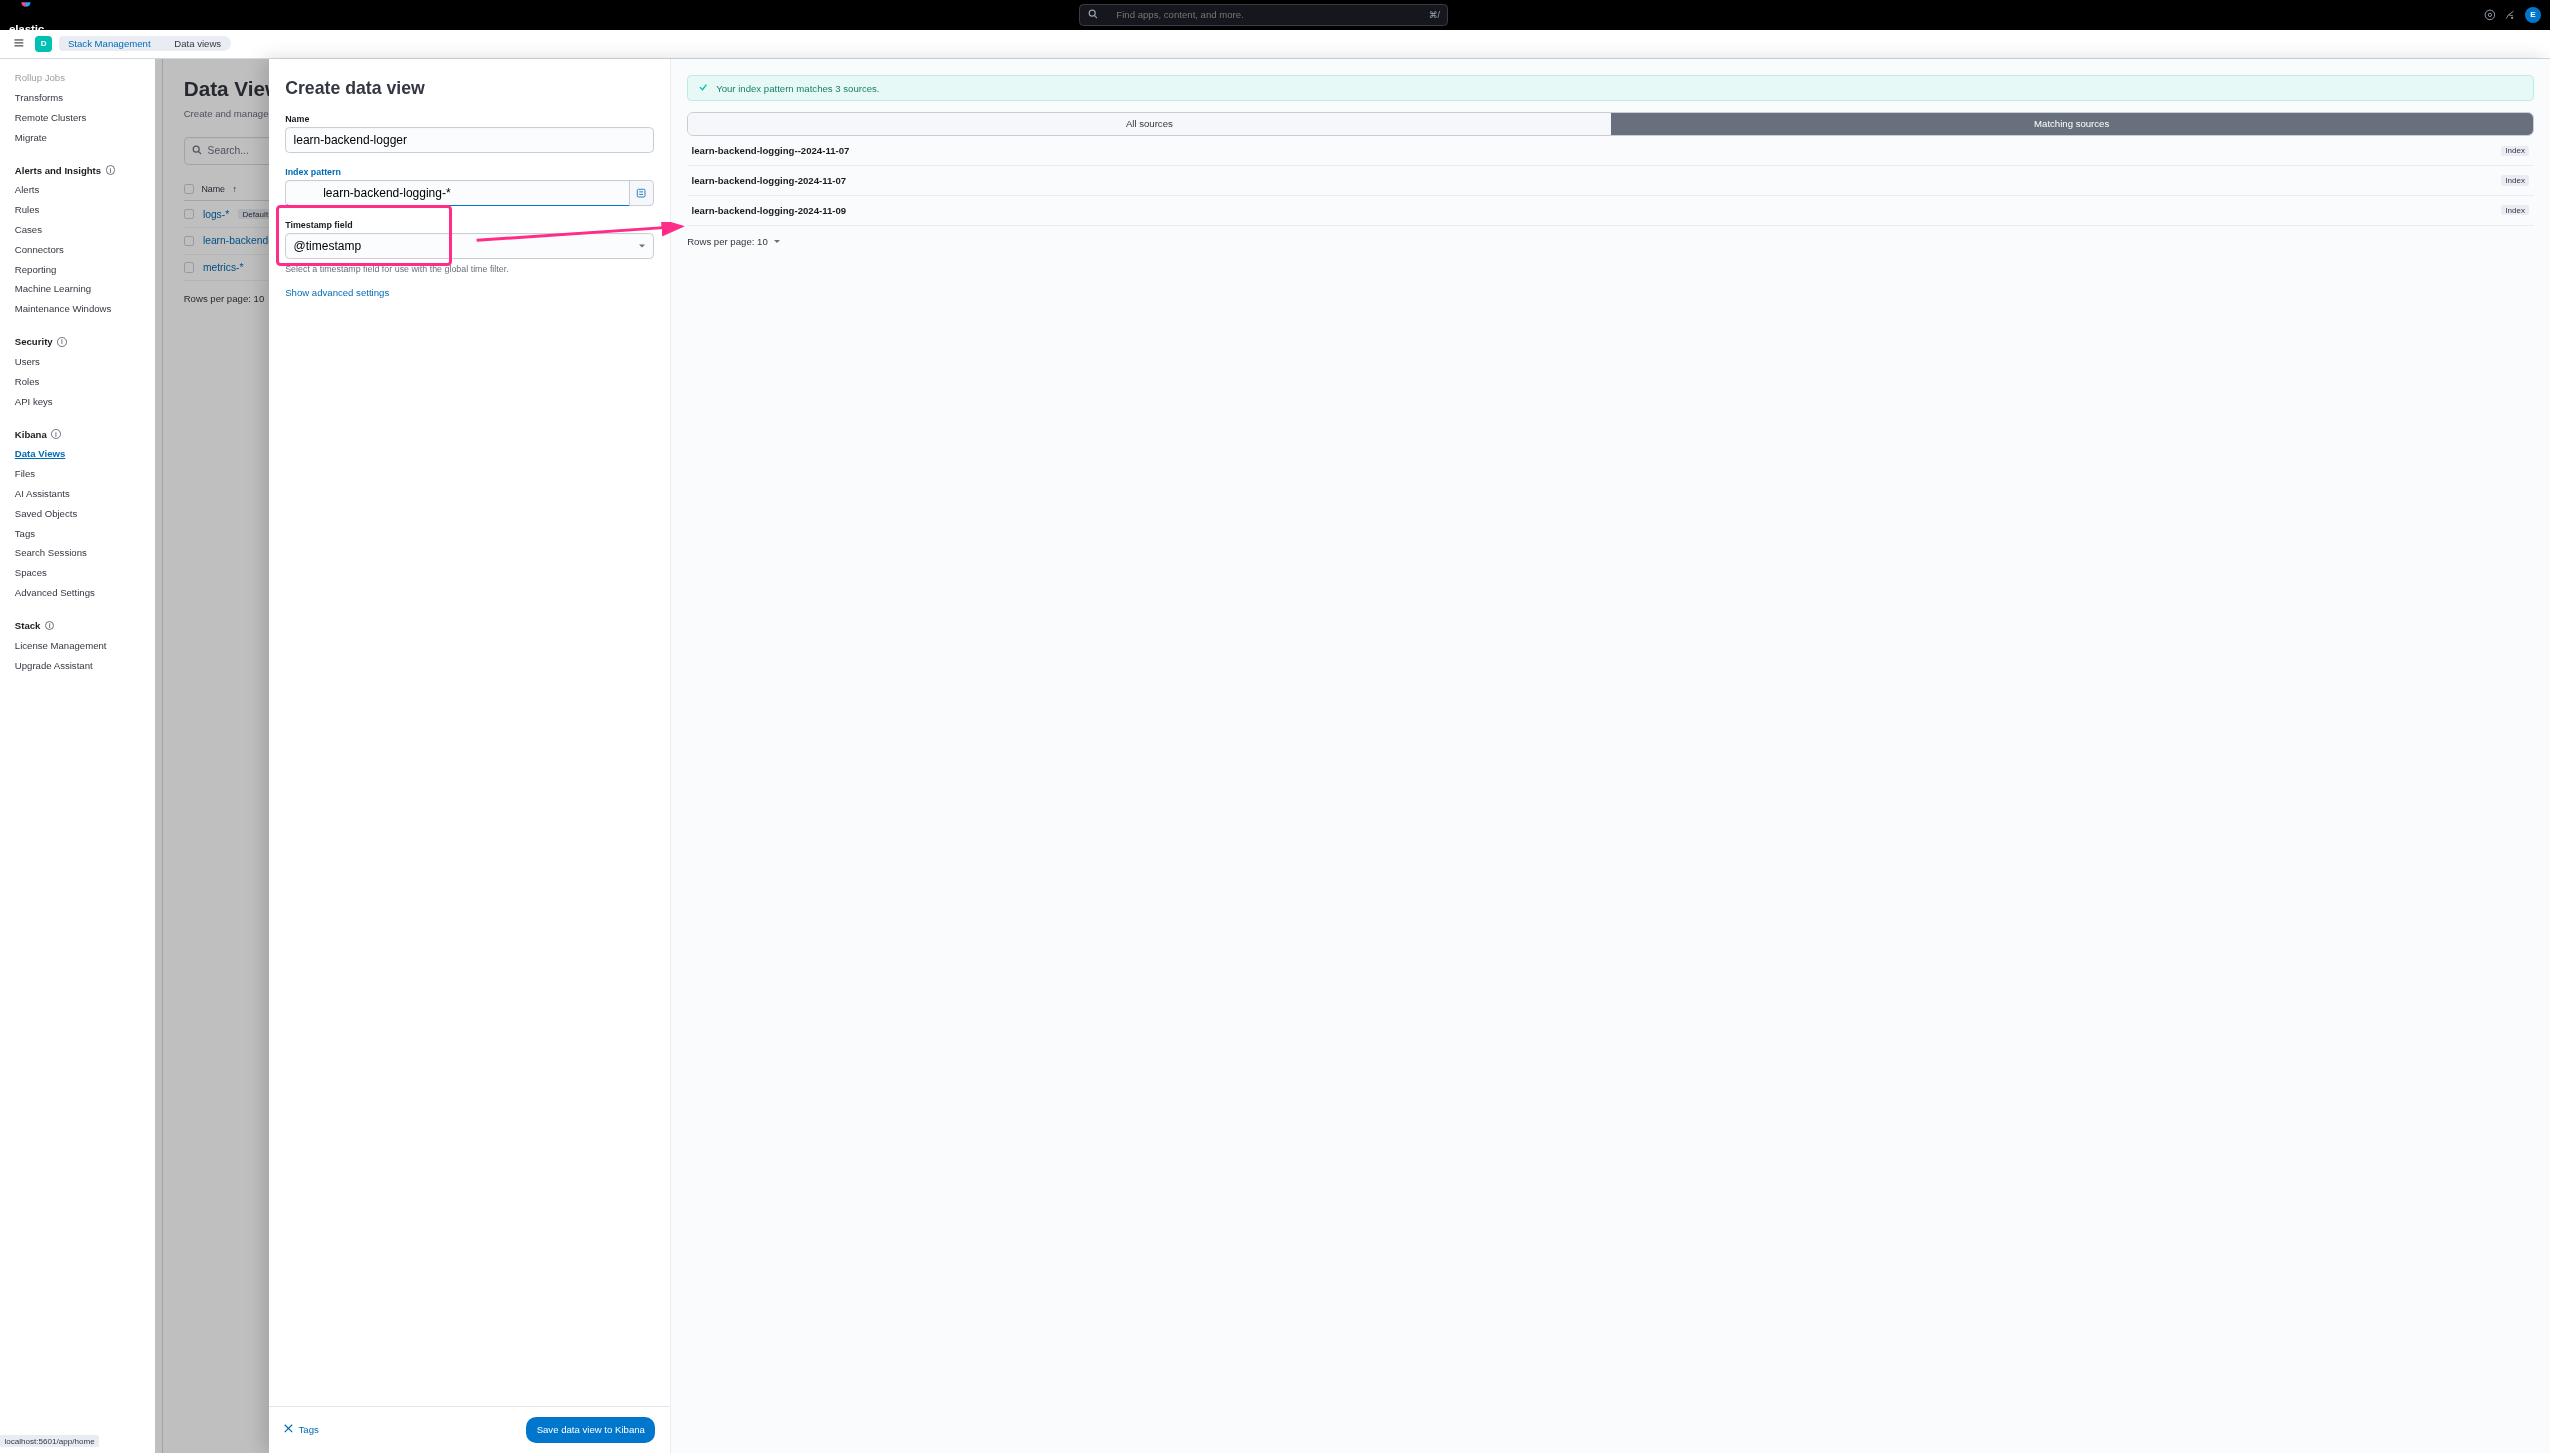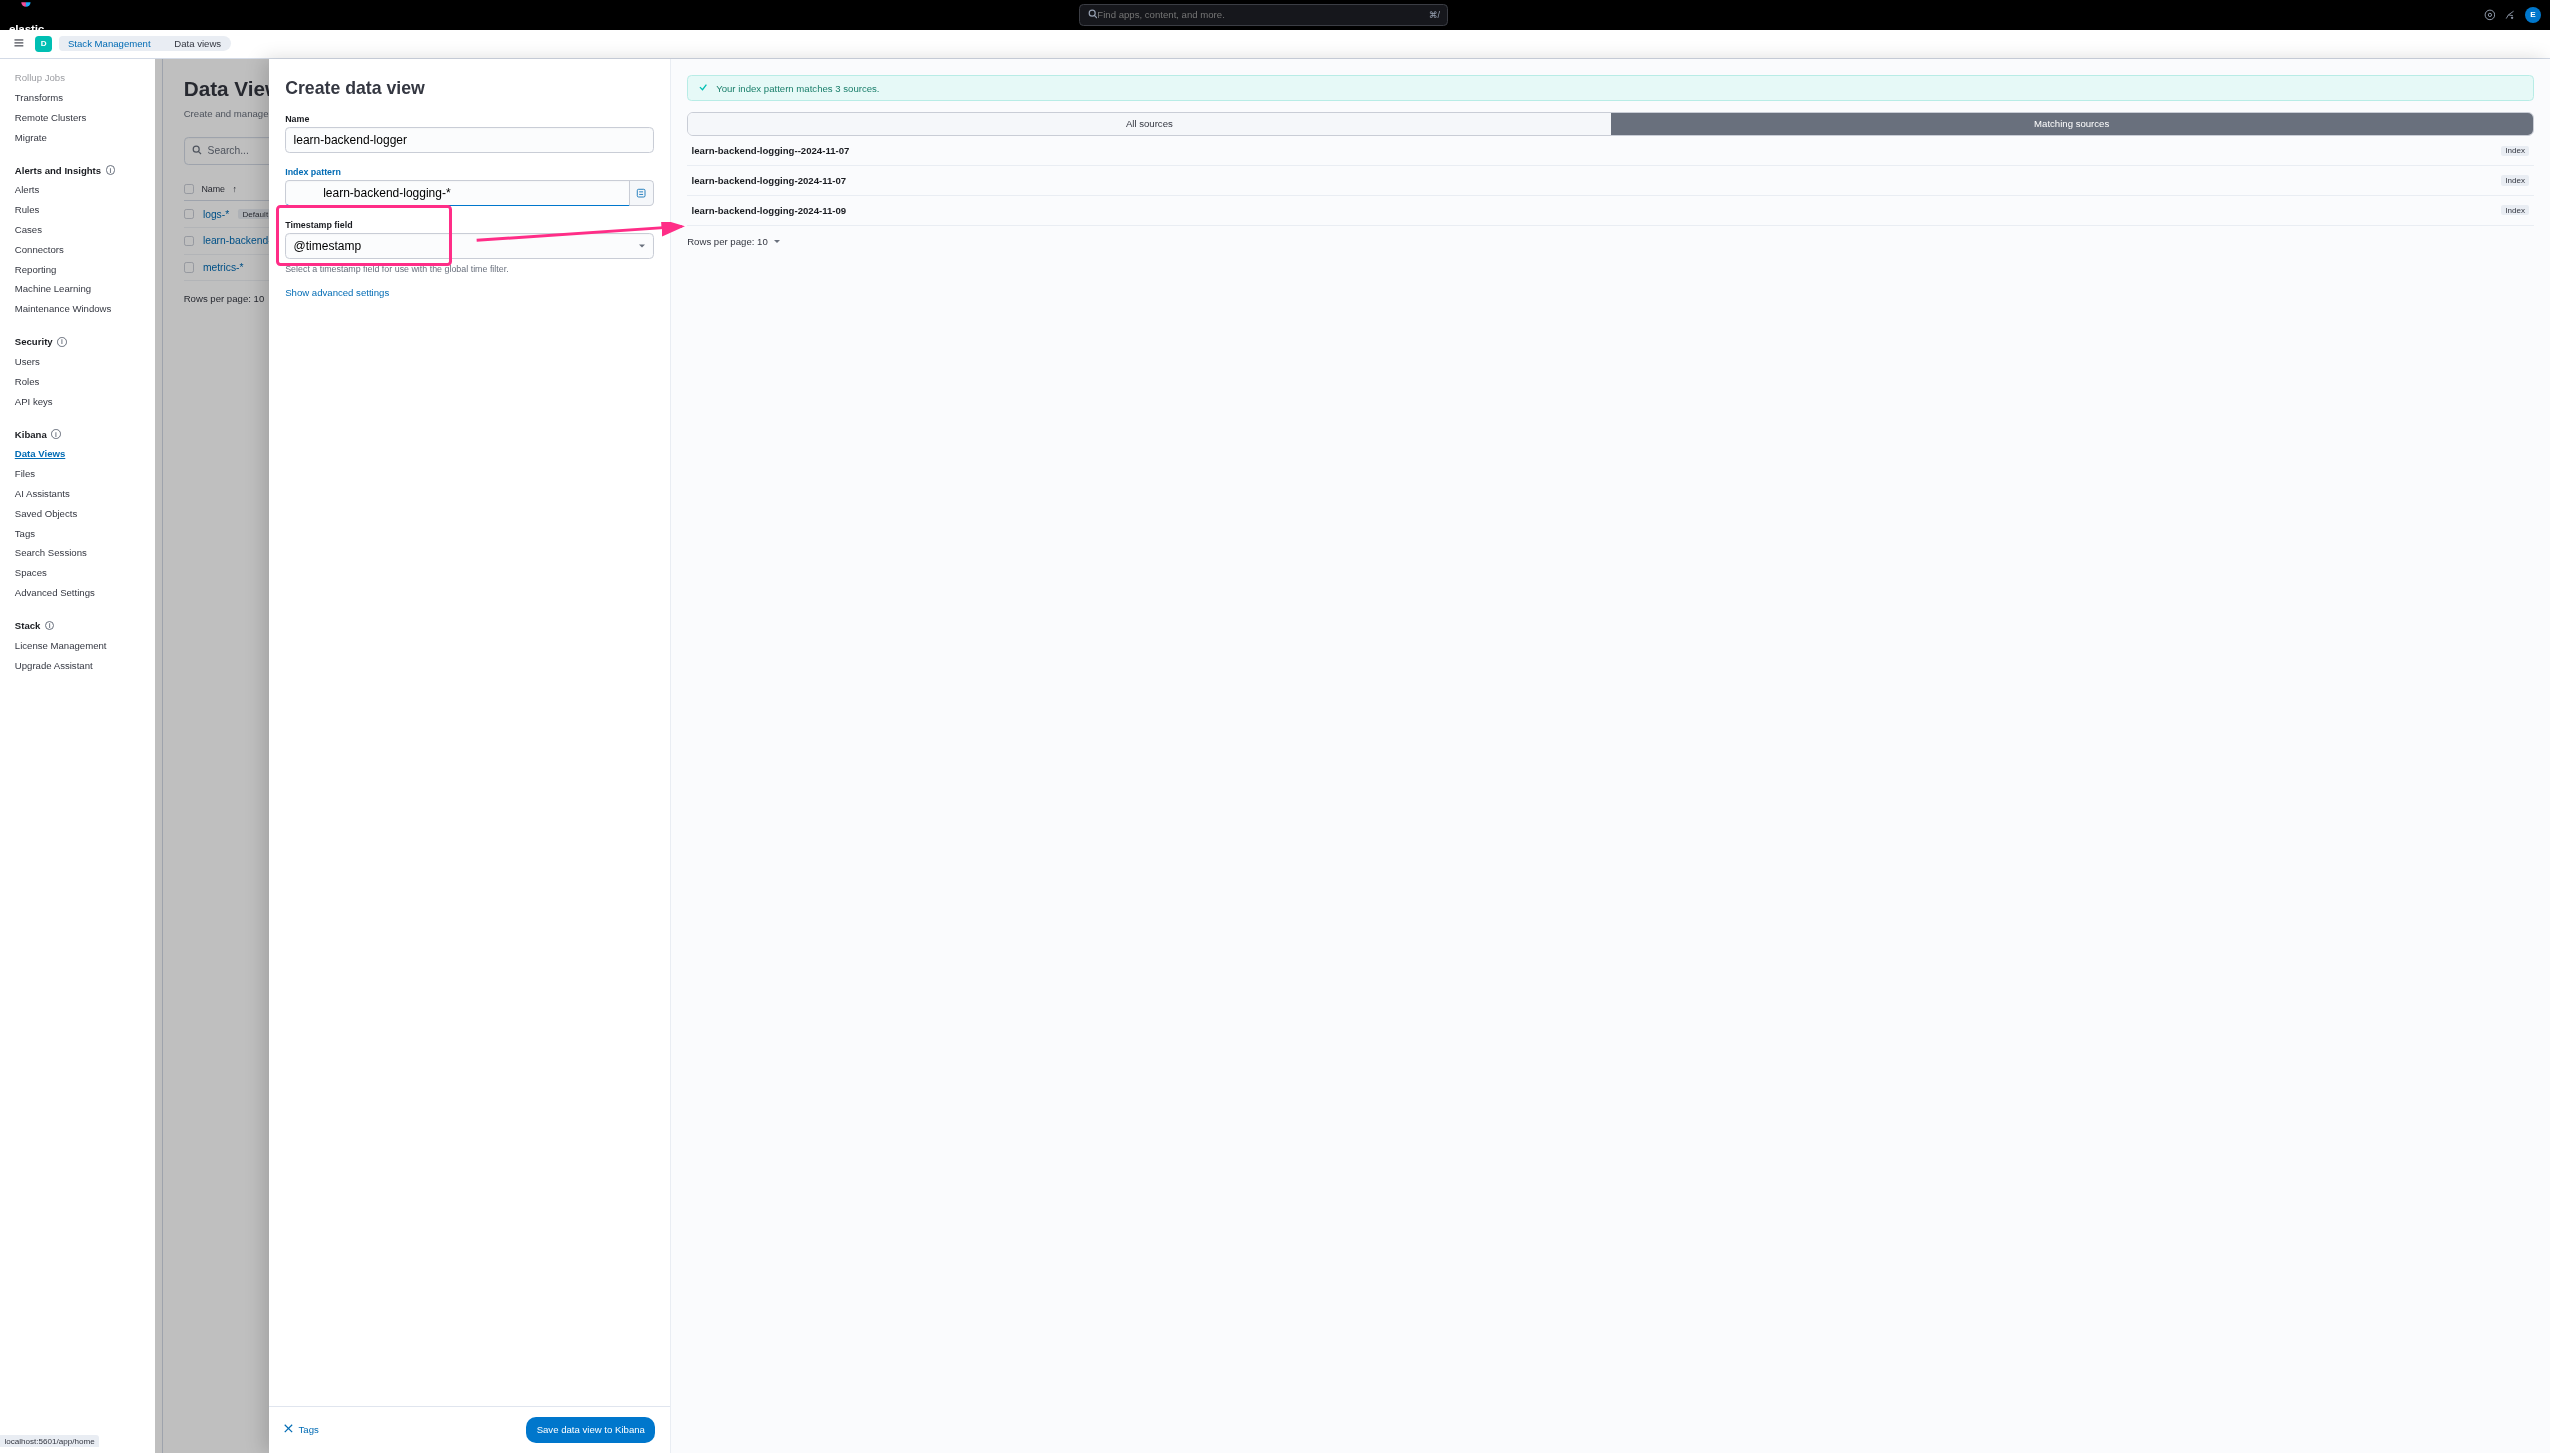--- a/index.html
+++ b/index.html
@@ -5,21 +5,21 @@
   * { box-sizing: border-box; margin: 0; padding: 0; }
   body { font-family: -apple-system, BlinkMacSystemFont, "Segoe UI", Helvetica, Arial, sans-serif; font-size: 10.3px; color: #343741; background: #fff; }
   
   
   .header { background: #000; height: 29.5px; display: flex; align-items: center; padding: 0 8.9px; justify-content: space-between; }
   .header-left { display: flex; align-items: center; gap: 7.4px; }
   .logo { display: flex; align-items: center; gap: 14px; flex-direction: column; }
   .logo-mark { width: 14.8px; height: 14.8px; display: flex; align-items: center; justify-content: center; }
   .logo-text { color: #fff; font-weight: 700; font-size: 11.8px; letter-spacing: -0.2px; }
   .header-center { flex: 1; display: flex; justify-content: center; }
-  .search-box { width: 369px; background: #16171c; border: 0.7px solid #3b3d44; border-radius: 4.4px; height: 22px; display: flex; align-items: center; padding: 0 7.4px; gap: 0; }
+  .search-box { width: 369px; background: #16171c; border: 0.7px solid #3b3d44; border-radius: 4.4px; height: 22px; display: flex; align-items: center; padding: 0 7.4px; gap: 19px; }
   .search-box input { flex: 1; background: transparent; border: none; outline: none; color: #98a2b3; font-size: 9.6px; }
   .search-box svg { color: #98a2b3; }
   .kbd { color: #98a2b3; font-size: 8.9px; }
   .header-right { display: flex; align-items: center; gap: 8.9px; }
   .header-icon { color: #98a2b3; cursor: pointer; display: flex; }
   .avatar { width: 16.2px; height: 16.2px; border-radius: 50%; background: #0077cc; color: #fff; display: flex; align-items: center; justify-content: center; font-size: 8.1px; font-weight: 600; }
   
   
   .crumbar { height: 29.5px; display: flex; align-items: center; padding: 0 10.3px; border-bottom: 0.7px solid #d3dae6; gap: 7.4px; }
   .hamburger { cursor: pointer; color: #343741; padding: 3px; }

